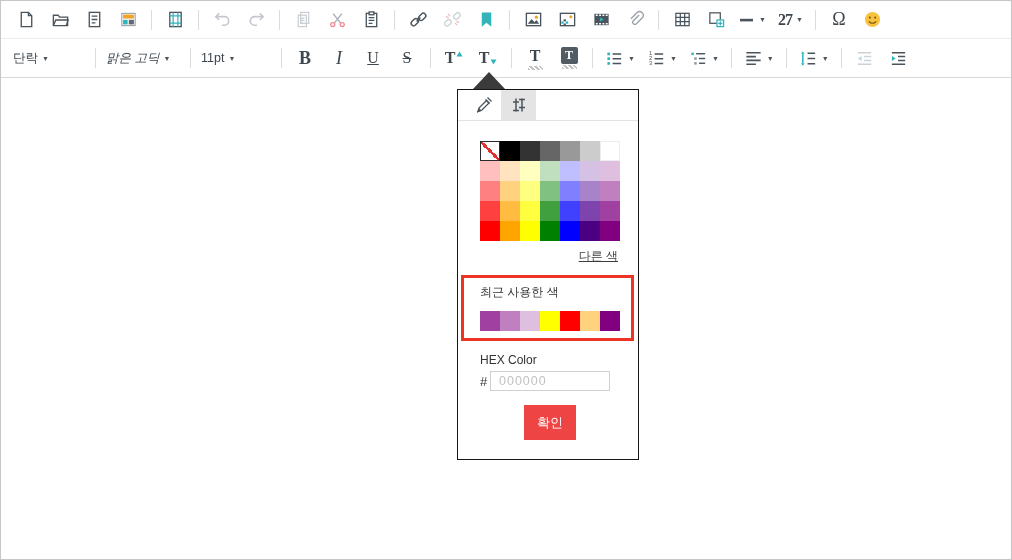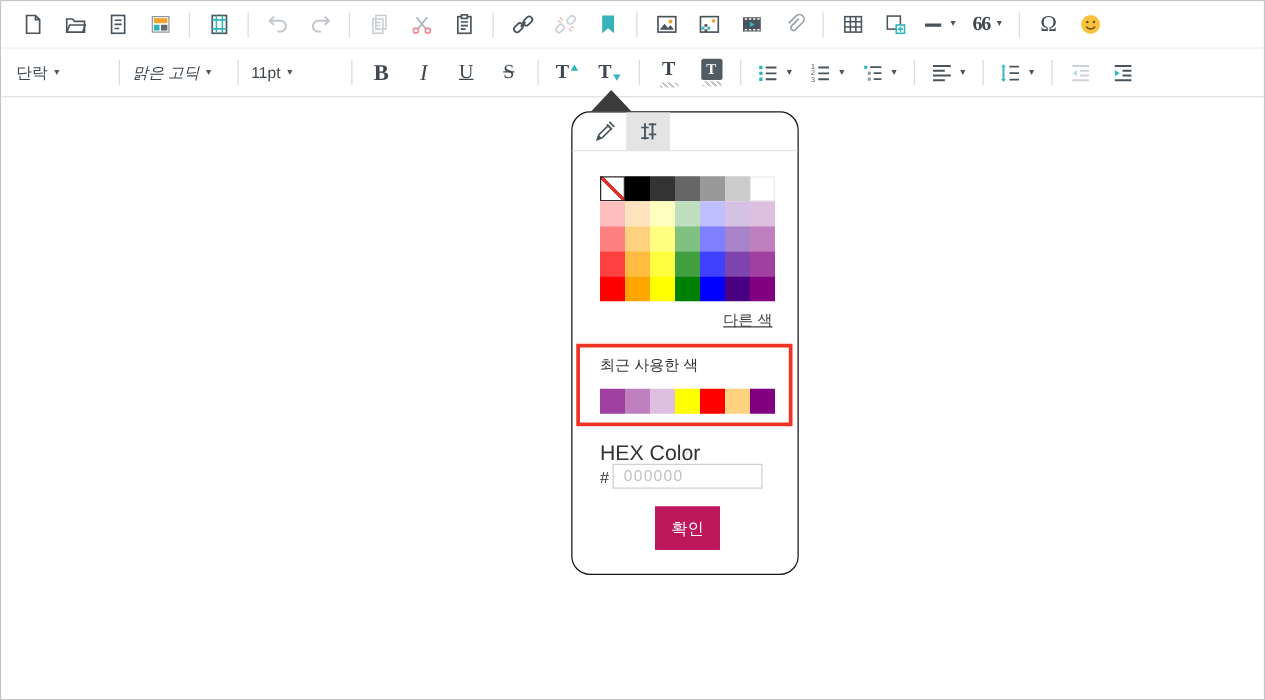--- a/index.html
+++ b/index.html
@@ -50,27 +50,27 @@
   .swatch { width:20px; height:20px; }
   .swatch.white { box-shadow:inset 0 0 0 1px #ededed; }
   .swatch.transparent { background:#fff; box-shadow:inset 0 0 0 1px #2b2b2b;
      background-image:linear-gradient(45deg,transparent 45%,#e03131 45%,#e03131 55%,transparent 55%); }
   .other-colors { position:absolute; top:158px; right:20px; font-size:12px; color:#3d3d3d;
                   text-decoration:underline; cursor:pointer; background:none; border:none; }
   .recent-highlight { position:absolute; left:3px; top:185px; width:173px; height:66px;
                       border:3px solid #ee3424; pointer-events:none; }
   .recent-label { position:absolute; left:22px; top:194px; font-size:12px; color:#333; }
   .recent-swatches { position:absolute; left:22px; top:221px; display:flex; }
-  .hex-label { position:absolute; left:22px; top:263px; font-size:17px; color:#333; }
+  .hex-label { position:absolute; left:22px; top:263px; font-size:12px; color:#333; }
   .hex-row { position:absolute; left:22px; top:281px; display:flex; align-items:center; }
   .hex-prefix { font-size:13px; color:#333; width:10px; }
   .hex-input { width:120px; height:20px; border:1px solid #d0d0d0; font-size:12.5px; padding:0 8px;
                color:#444; outline:none; }
   .hex-input::placeholder { color:#c2c2c2; letter-spacing:1px; }
-  .confirm-btn { position:absolute; left:66px; top:315px; width:52px; height:35px; background:#be185d;
+  .confirm-btn { position:absolute; left:66px; top:315px; width:52px; height:35px; background:#ef4444;
                  color:#fff; border:none; font-size:13px; cursor:pointer; }
 </style>
 </head>
 <body>
 
 <div class="screen">
 
   <div class="tb tb1">
     <button class="tbtn">
       <svg width="19" height="19" viewBox="0 0 20 20" fill="none" stroke="#4a545c" stroke-width="1.4">
@@ -204,21 +204,21 @@
           <path d="M14 11.8v4.4M11.8 14h4.4" stroke="#2fb5bc" stroke-width="1.3"></path>
         </svg>
     </button>
     <button class="tbtn">
       <svg width="16" height="16" viewBox="0 0 16 16">
           <rect x="1" y="6.8" width="13" height="2.6" fill="#4a545c"></rect>
         </svg>
       <span class="dd">▼</span>
     </button>
     <button class="tbtn">
-      <span class="g gq">66</span>
+      <span class="g gq">27</span>
       <span class="dd">▼</span>
     </button>
     <div class="sep"></div>
     <button class="tbtn">
       <span class="g gomega">Ω</span>
     </button>
     <button class="tbtn">
       <svg width="19" height="19" viewBox="0 0 20 20">
           <circle cx="10" cy="10" r="8" fill="#f9c23c"></circle>
           <circle cx="7.2" cy="8" r="1.1" fill="#6e5316"></circle>
@@ -338,21 +338,21 @@
           <path d="M3 4h14M3 16h14M9.5 8h7.5M9.5 12h7.5" stroke="#4a545c" stroke-width="1.6"></path>
           <path d="M3 7.4l4 2.6-4 2.6z" fill="#2fb5bc"></path>
         </svg>
     </button>
   </div>
 
   <div class="editor-body">
 
     <div class="popup-arrow" style="top:-6px;"></div>
 
-    <div class="popup" style="top:11px;border-radius:15px;">
+    <div class="popup" style="top:11px;">
       <div class="tabs">
         <button class="tab">
           <svg width="20" height="20" viewBox="0 0 20 20" fill="none" stroke="#4a545c" stroke-width="1.3">
               <path d="M4 16.5l1.2-3.7 7.3-7.3 2.5 2.5-7.3 7.3L4 16.5z"></path>
               <path d="M11.5 4.5l4 4M13.5 2.5l4 4"></path>
               <path d="M4 16.5l1-2.6 1.6 1.6z" fill="#4a545c"></path>
             </svg>
         </button>
         <button class="tab active">
           <svg width="20" height="20" viewBox="0 0 20 20" fill="none" stroke="#4a545c" stroke-width="1.5">

